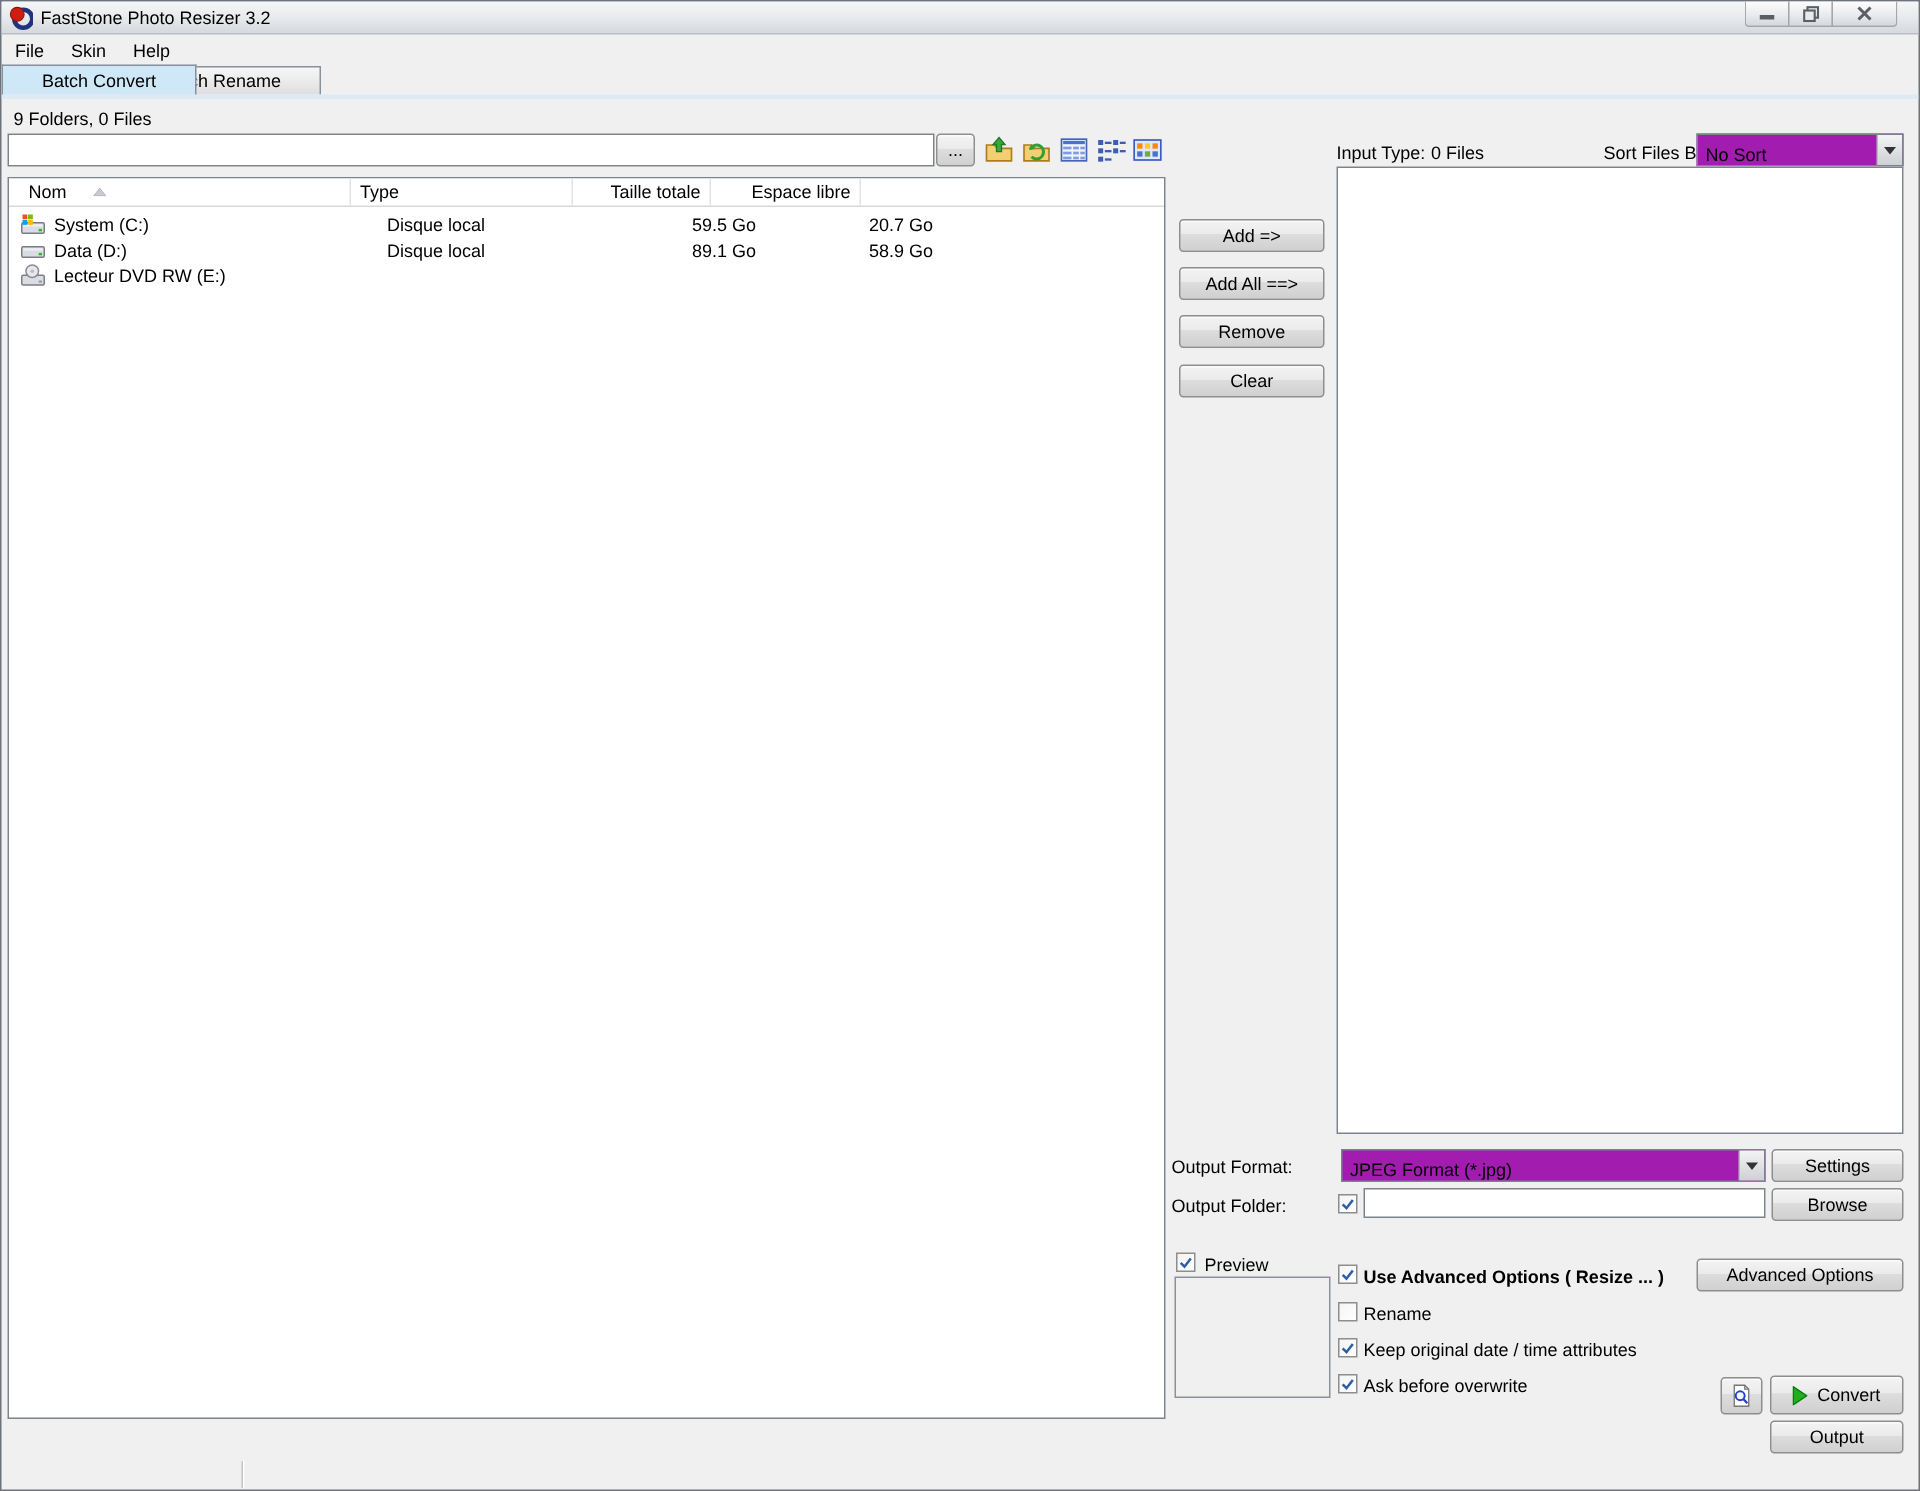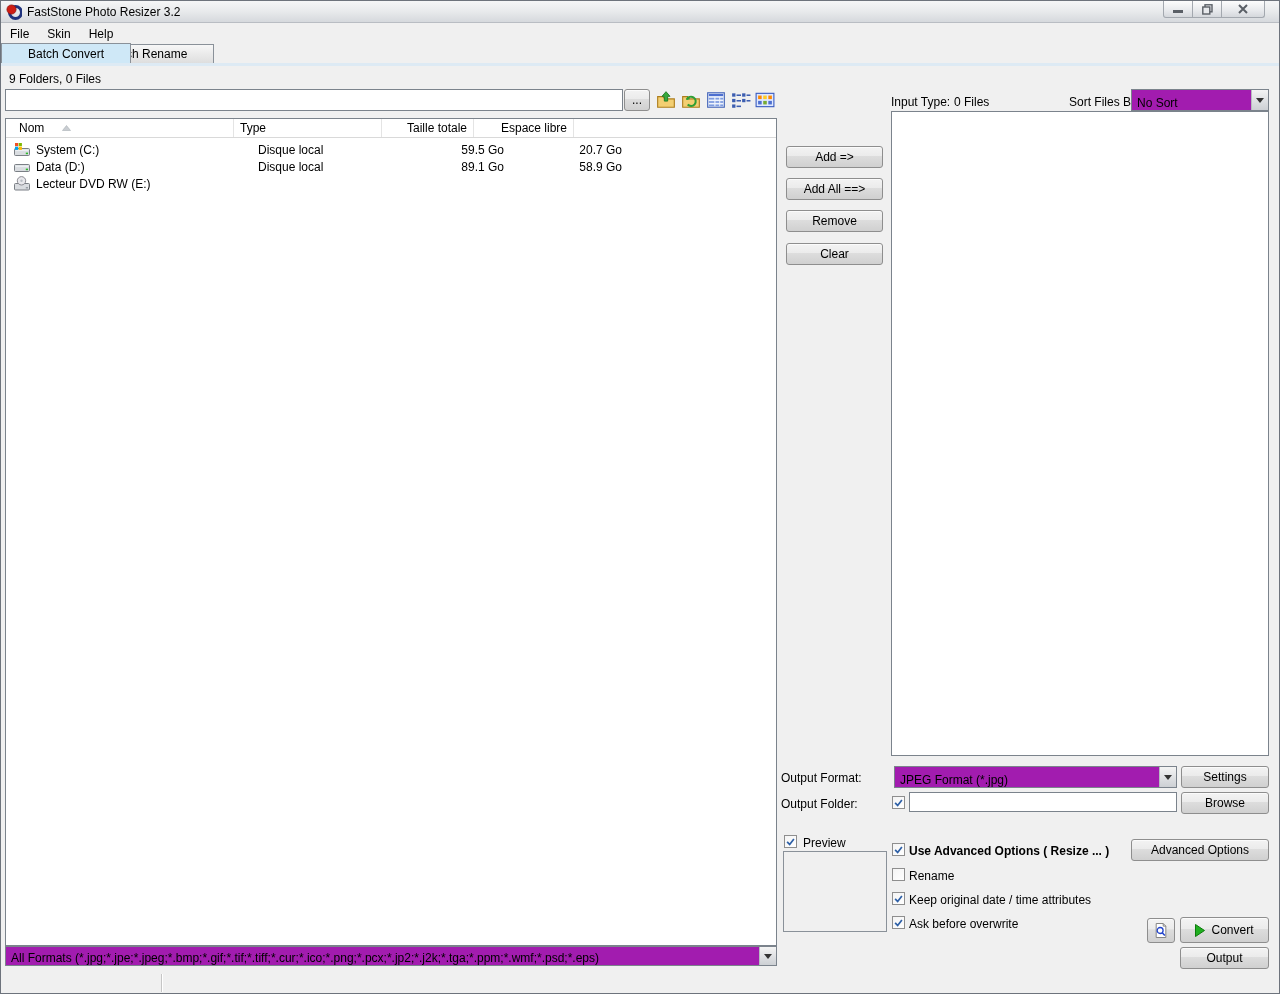--- a/index.html
+++ b/index.html
@@ -217,26 +217,20 @@
           <circle cx="7.5" cy="4.8" r="1.2" fill="#b9bec5"></circle>
         </svg>
         <span class="cell">Lecteur DVD RW (E:)</span>
       </div>
       <span class="cell c2"></span>
       <span class="cell c3 num"></span>
       <span class="cell c4 num"></span>
     </div>
   </div>
 
-  <div class="combo abs" style="left:4px;top:945px;width:772px;height:20px">
-    <span class="combo-text">All Formats (*.jpg;*.jpe;*.jpeg;*.bmp;*.gif;*.tif;*.tiff;*.cur;*.ico;*.png;*.pcx;*.jp2;*.j2k;*.tga;*.ppm;*.wmf;*.psd;*.eps)</span>
-    <span class="combo-btn">
-        <i class="arrow-down"></i>
-      </span>
-  </div>
 
   <button class="btn abs" style="left:785px;top:145px;width:97px;height:22px">Add =&gt;</button>
   <button class="btn abs" style="left:785px;top:177px;width:97px;height:22px">Add All ==&gt;</button>
   <button class="btn abs" style="left:785px;top:209px;width:97px;height:22px">Remove</button>
   <button class="btn abs" style="left:785px;top:242px;width:97px;height:22px">Clear</button>
 
   <span class="abs" style="left:890px;top:94px">Input Type:</span>
   <span class="abs" style="left:953px;top:94px">0 Files</span>
   <span class="abs" style="left:1068px;top:94px">Sort Files By:</span>
   <div class="combo abs" style="left:1130px;top:88px;width:138px;height:22px">

